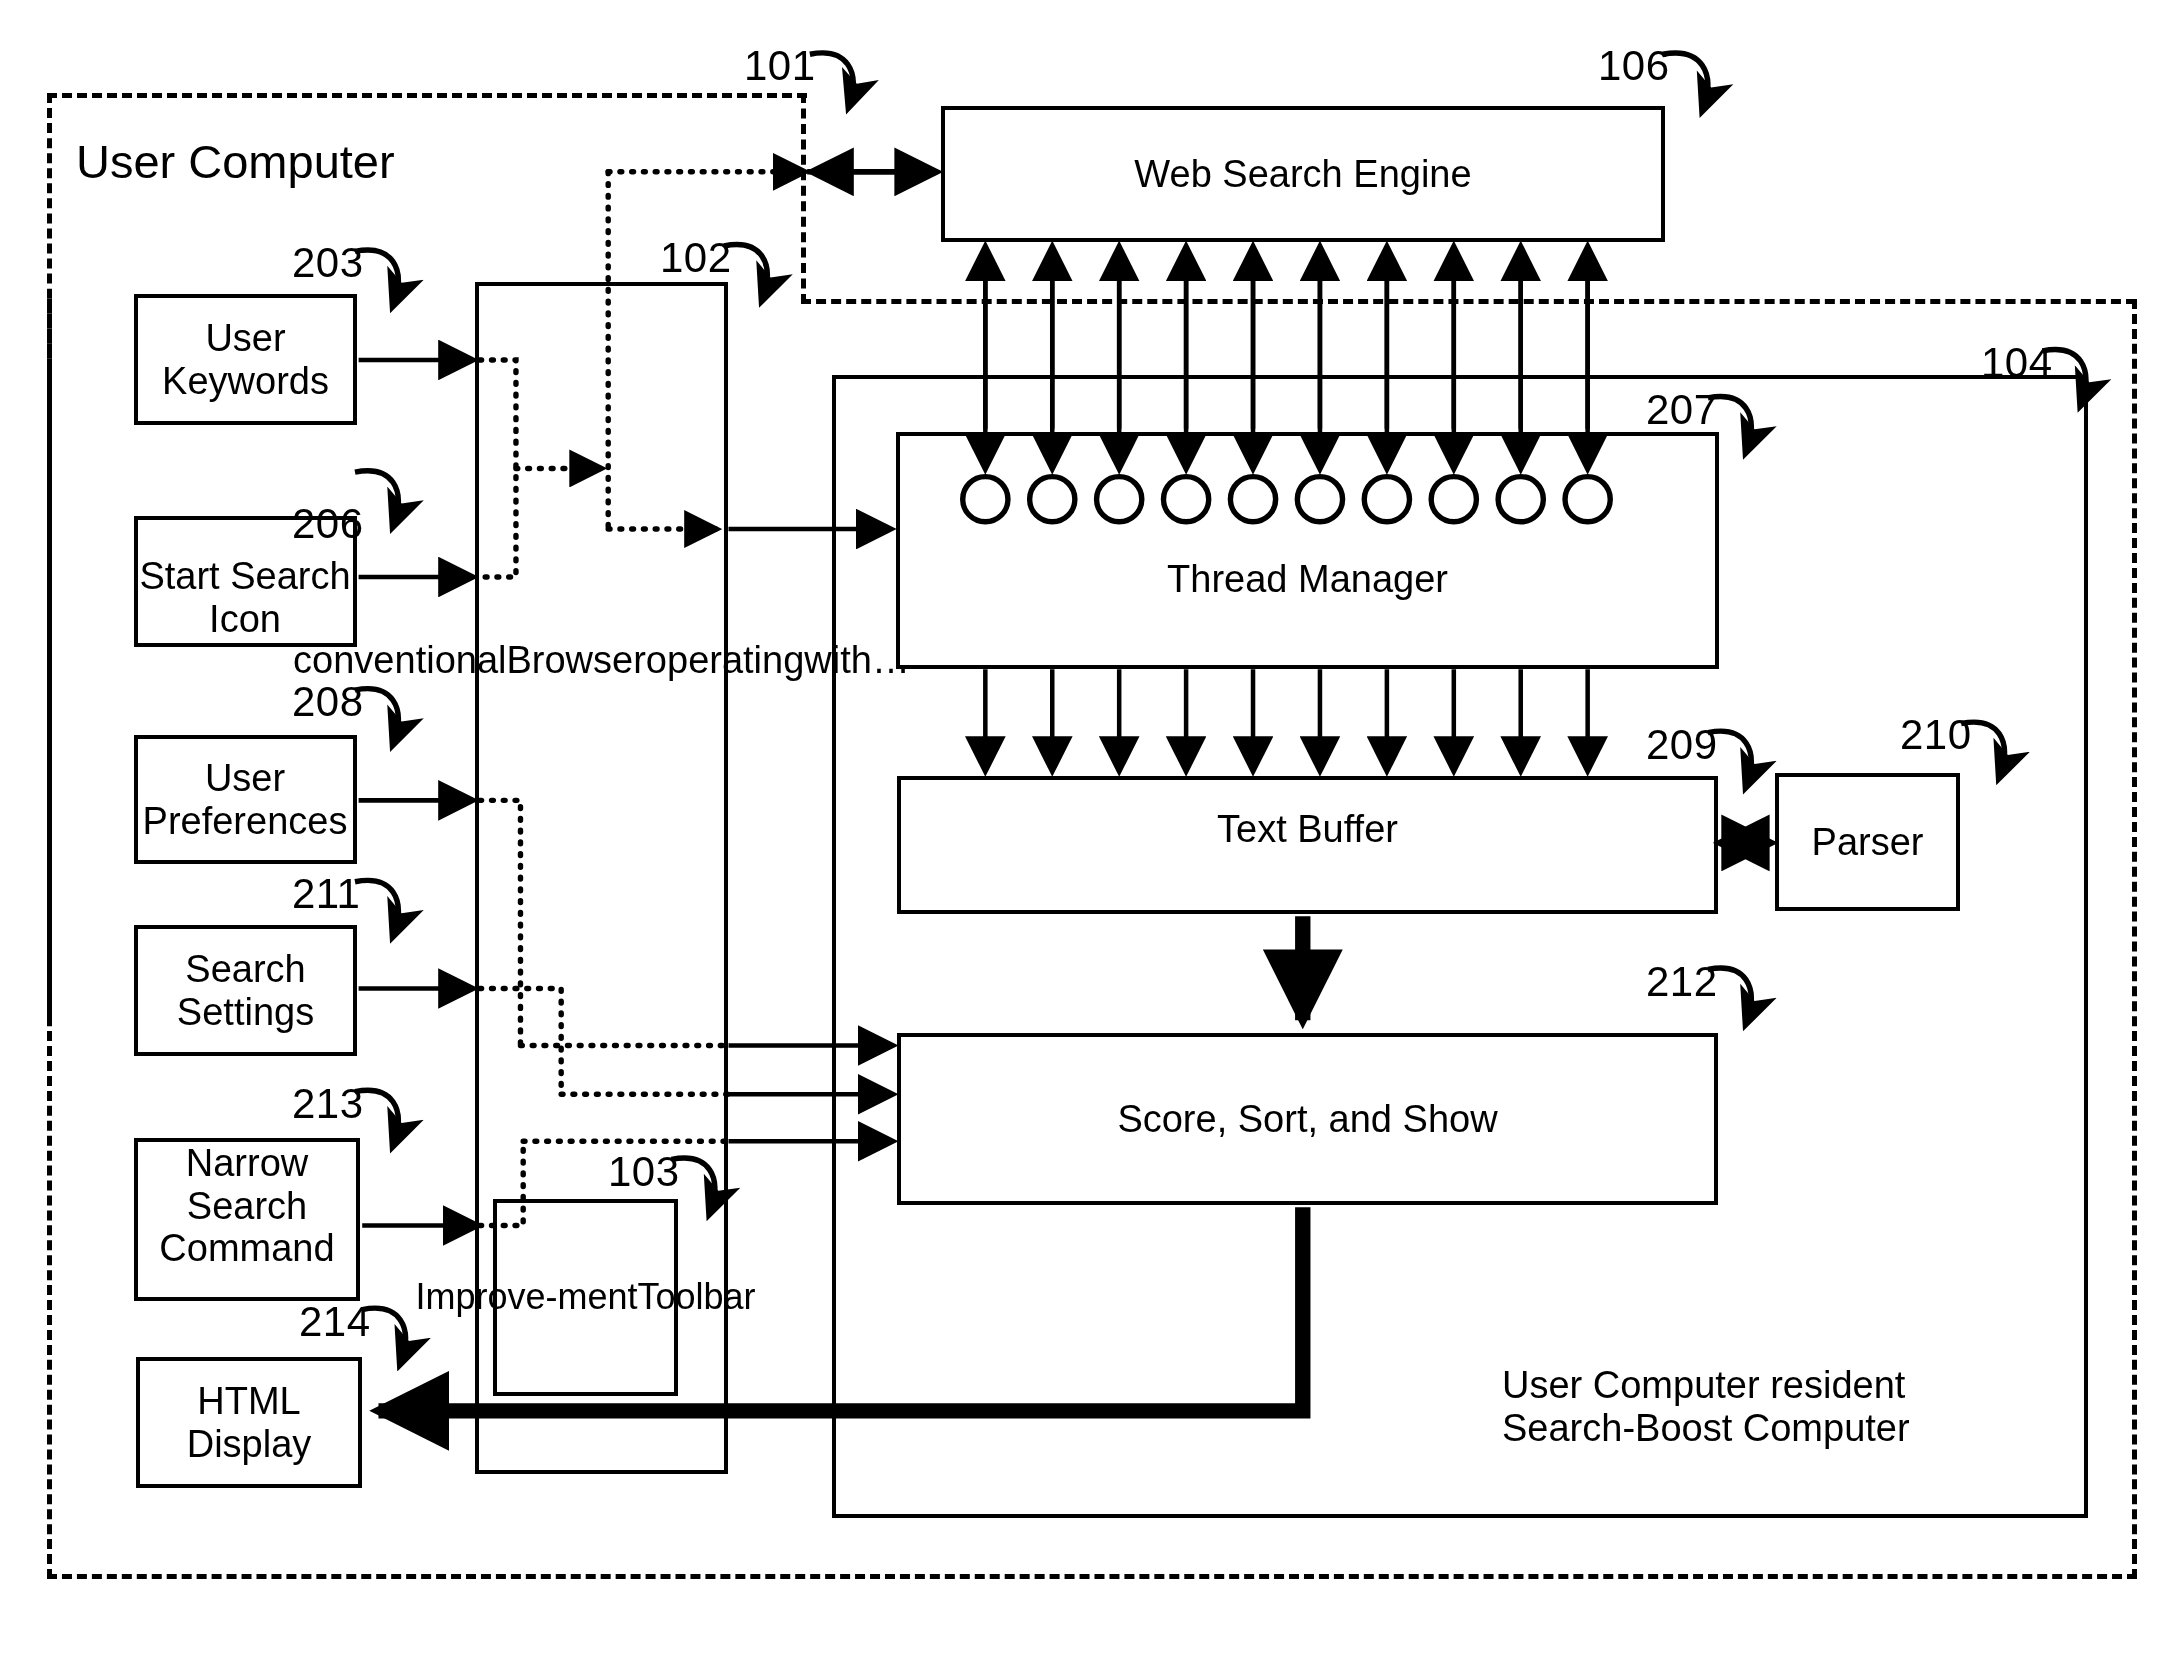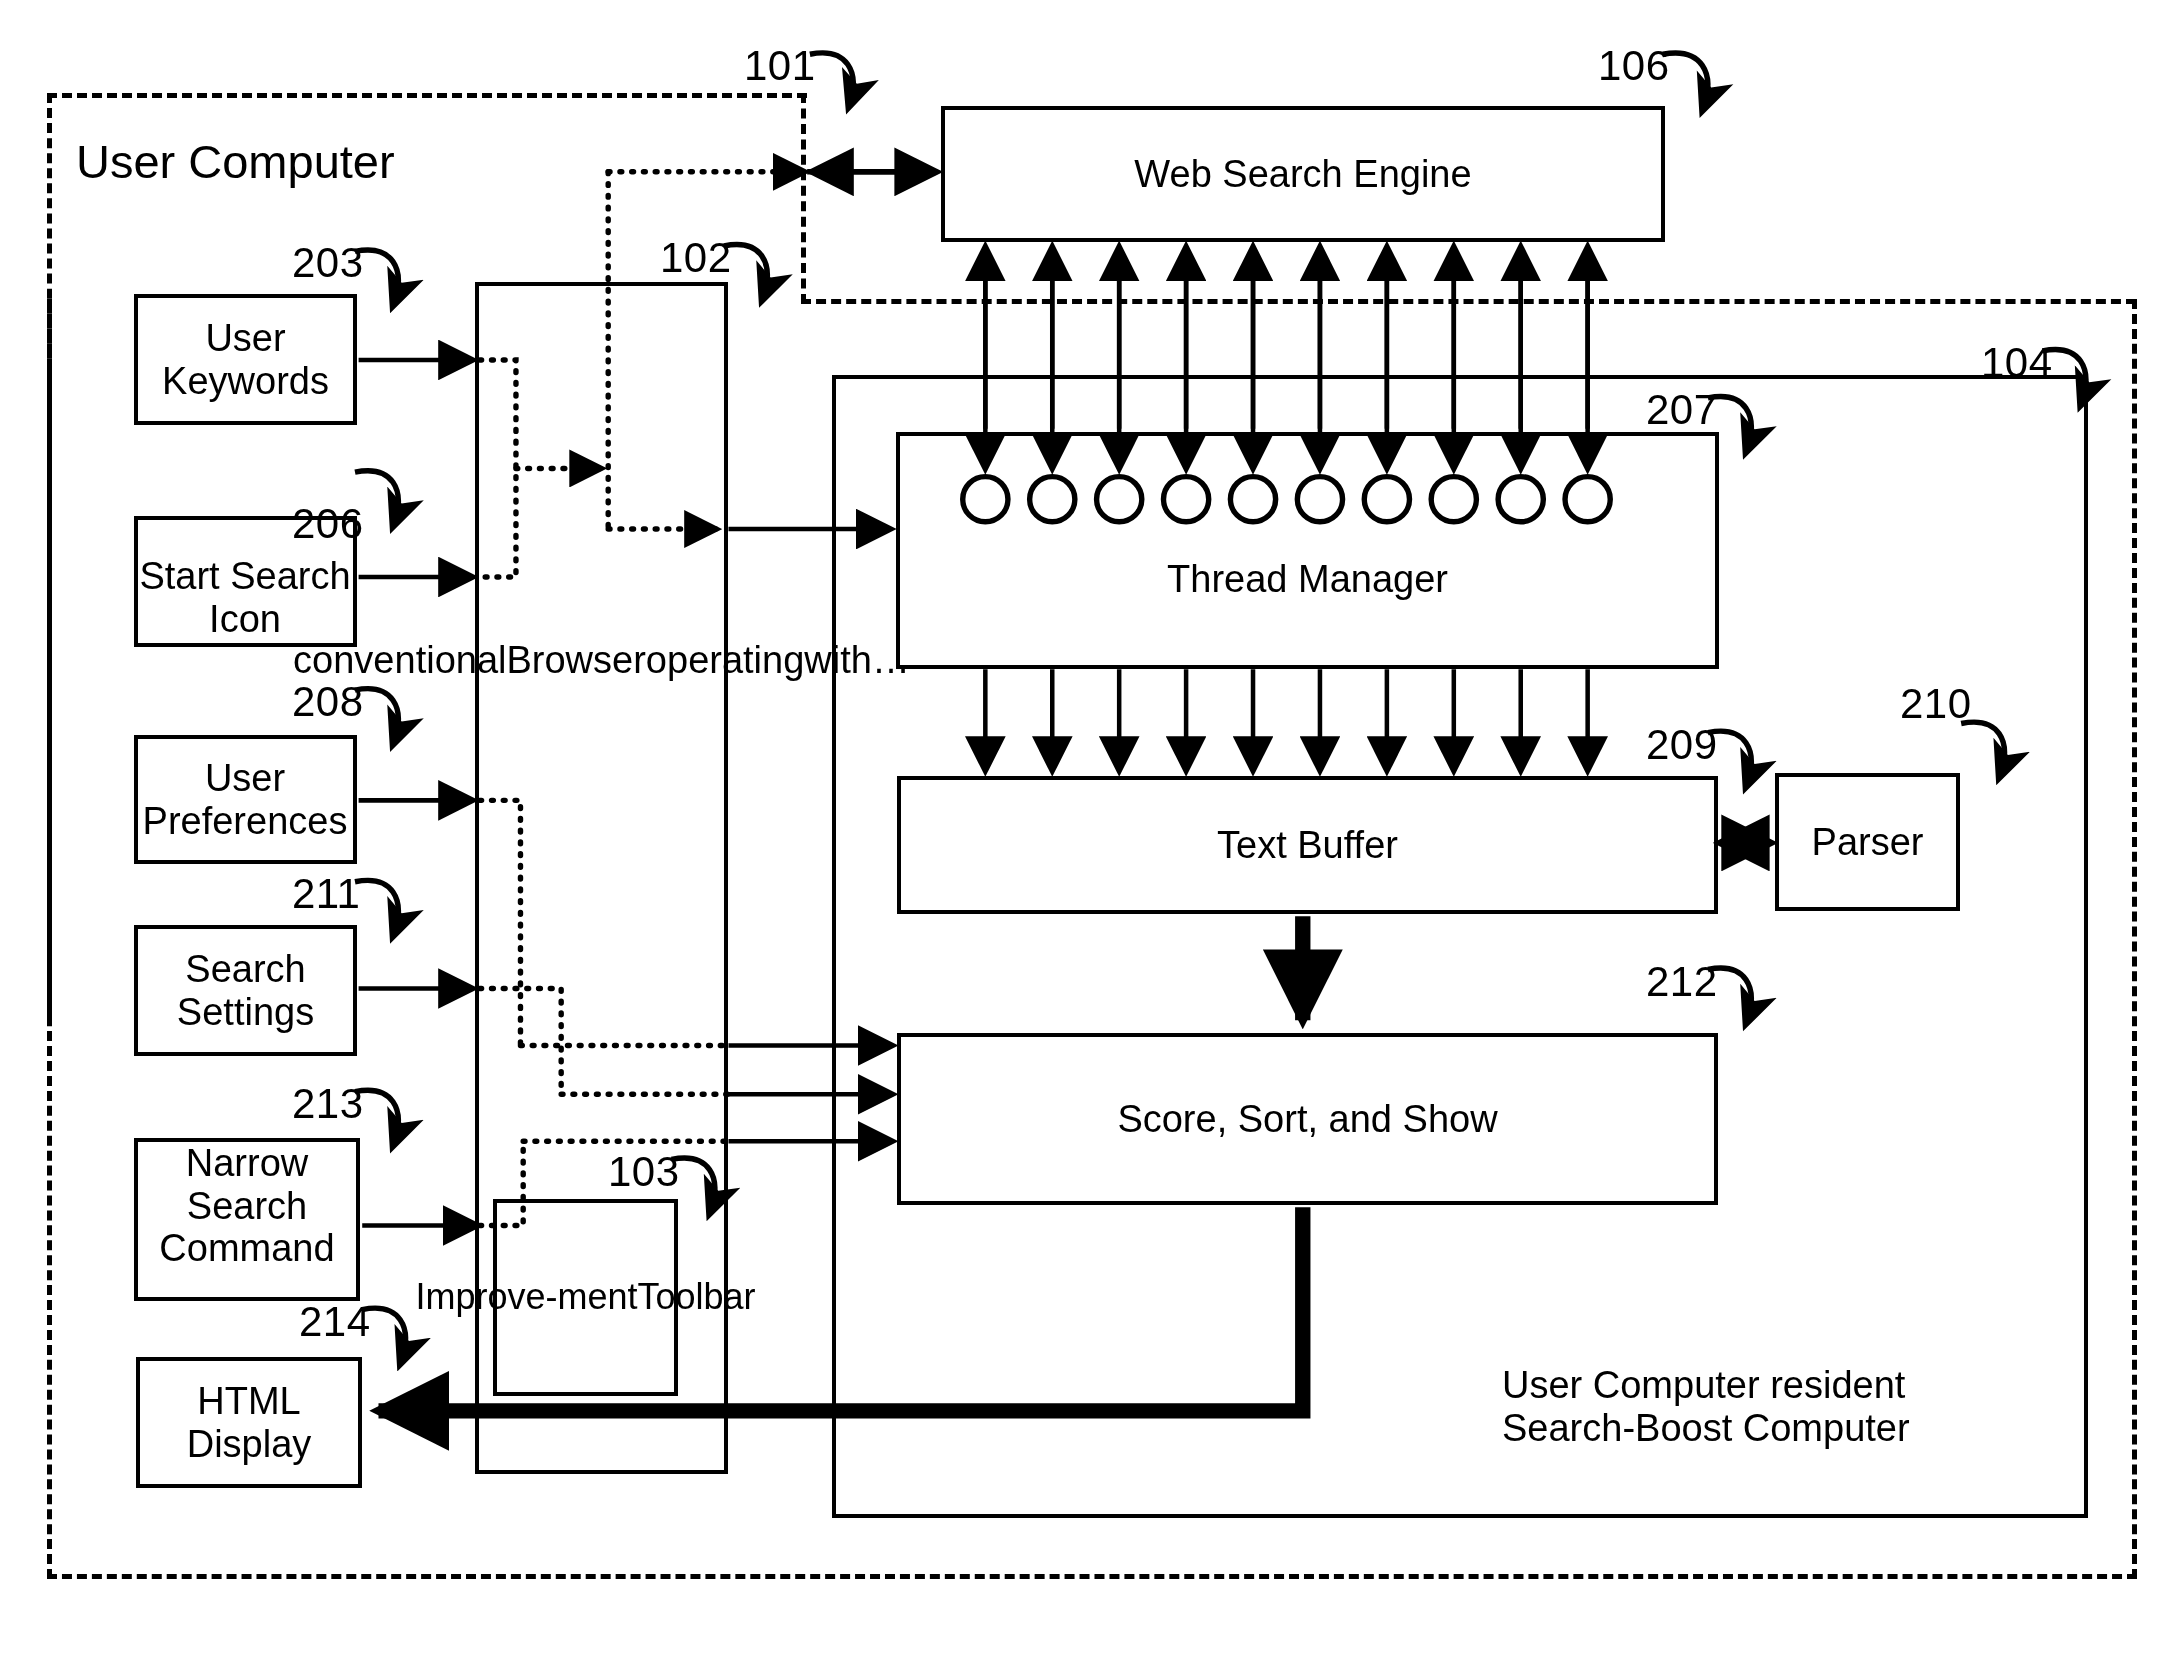--- a/index.html
+++ b/index.html
@@ -80,21 +80,21 @@
   <div class="boxtext" style="left:493px;top:1199px;width:185px;height:197px;flex-direction:row;font-size:36px;">
     <span>Improve-</span>
     <span>ment</span>
     <span>Toolbar</span>
   </div>
 
   <div class="sbox" style="left:896px;top:432px;width:823px;height:237px;"></div>
   <div class="boxtext" style="left:896px;top:534px;width:823px;height:90px;">Thread Manager</div>
 
   <div class="sbox" style="left:897px;top:776px;width:821px;height:138px;"></div>
-  <div class="boxtext" style="left:897px;top:776px;width:821px;height:138px;">Text Buffer</div>
+  <div class="boxtext" style="left:897px;top:760px;width:821px;height:138px;">Text Buffer</div>
 
   <div class="sbox" style="left:1775px;top:773px;width:185px;height:138px;"></div>
   <div class="boxtext" style="left:1775px;top:773px;width:185px;height:138px;">Parser</div>
 
   <div class="sbox" style="left:897px;top:1033px;width:821px;height:172px;"></div>
   <div class="boxtext" style="left:897px;top:1033px;width:821px;height:172px;">Score, Sort, and Show</div>
 
   <div class="title" style="left:76px;top:134px;">User Computer</div>
 
   <div class="boxtext" style="left:1502px;top:1348px;width:543px;height:118px;flex-direction:column;align-items:flex-start;text-align:left;">
@@ -104,21 +104,21 @@
 
   <div class="lbl reftxt" style="left:744px;top:45px;">101</div>
   <div class="lbl reftxt" style="left:1598px;top:45px;">106</div>
   <div class="lbl reftxt" style="left:292px;top:242px;">203</div>
   <div class="lbl reftxt" style="left:660px;top:237px;">102</div>
   <div class="lbl reftxt" style="left:1981px;top:342px;">104</div>
   <div class="lbl reftxt" style="left:292px;top:463px;margin-top:40px;">206</div>
   <div class="lbl reftxt" style="left:1646px;top:389px;text-align:right;">207</div>
   <div class="lbl reftxt" style="left:292px;top:681px;">208</div>
   <div class="lbl reftxt" style="left:1646px;top:724px;">209</div>
-  <div class="lbl reftxt" style="left:1900px;top:683px;text-align:center;">210</div>
+  <div class="lbl reftxt" style="left:1900px;top:714px;text-align:center;">210</div>
   <div class="lbl reftxt" style="left:292px;top:873px;">211</div>
   <div class="lbl reftxt" style="left:1646px;top:961px;">212</div>
   <div class="lbl reftxt" style="left:292px;top:1083px;">213</div>
   <div class="lbl reftxt" style="left:608px;top:1151px;">103</div>
   <div class="lbl reftxt" style="left:299px;top:1301px;">214</div>
 
   <svg class="ov" viewBox="0 0 2415 1851">
     <defs>
       <marker id="ah" markerWidth="9" markerHeight="9" refX="7.6" refY="4.5" orient="auto" markerUnits="strokeWidth">
         <path d="M0,0 L9,4.5 L0,9 z" fill="#000"></path>

